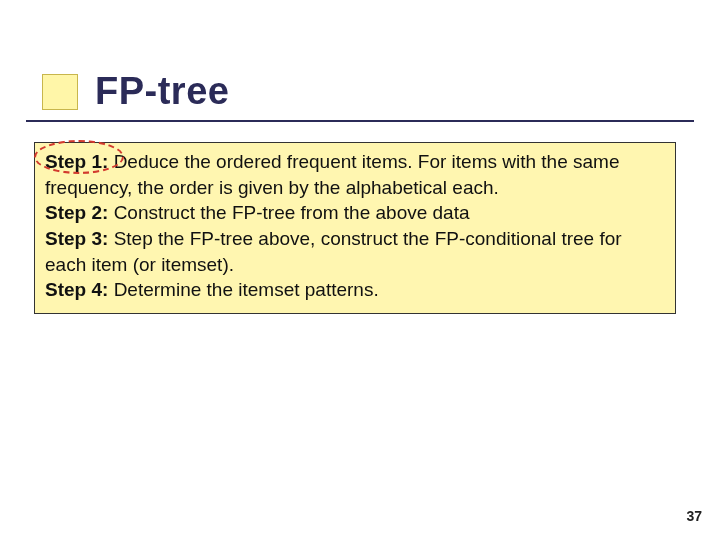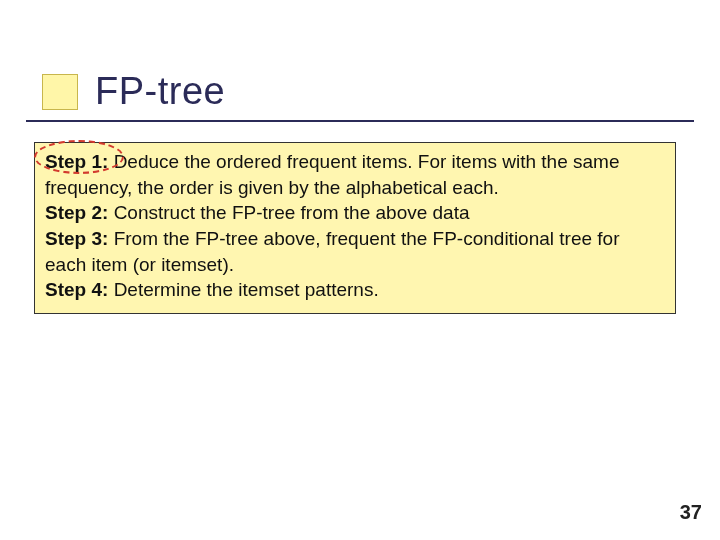--- a/index.html
+++ b/index.html
@@ -26,21 +26,21 @@
     height: 34px;
     background: #fff6a8;
     border: 1px solid #c8b64c;
     z-index: 1;
   }
   .title-text {
     position: absolute;
     left: 95px;
     top: 0;
     font-size: 38px;
-    font-weight: normal;
+    font-weight: bold;
     color: #2b2b58;
     letter-spacing: 0.5px;
     z-index: 3;
   }
   .underline-line {
     position: absolute;
     left: 26px;
     top: 50px;
     width: 668px;
     height: 0;
@@ -70,36 +70,36 @@
     height: 30px;
     border: 2px dashed #d23a2e;
     border-radius: 50%;
     z-index: 5;
     pointer-events: none;
   }
   .page-number {
     position: absolute;
     right: 18px;
     bottom: 16px;
-    font-size: 20px;
+    font-size: 14px;
     font-weight: bold;
     color: #222;
   }
 </style>
 </head>
 <body>
 
 <div class="title-area">
   <div class="yellow-box"></div>
   <div class="title-text">FP-tree</div>
   <div class="underline-line"></div>
 </div>
 
 <div class="content-box">
   <span class="step-label">Step 1:</span><span> Deduce the ordered frequent items. For items with the same frequency, the order is given by the alphabetical each.</span><br>
   <span class="step-label">Step 2:</span><span> Construct the FP-tree from the above data</span><br>
-  <span class="step-label">Step 3:</span><span> From the FP-tree above, frequent the FP-conditional tree for each item (or itemset).</span><br>
+  <span class="step-label">Step 3:</span><span> Step the FP-tree above, construct the FP-conditional tree for each item (or itemset).</span><br>
   <span class="step-label">Step 4:</span><span> Determine the itemset patterns.</span>
 </div>
 
 <div class="circle-highlight"></div>
 
 <div class="page-number">37</div>
 
 </body></html>

